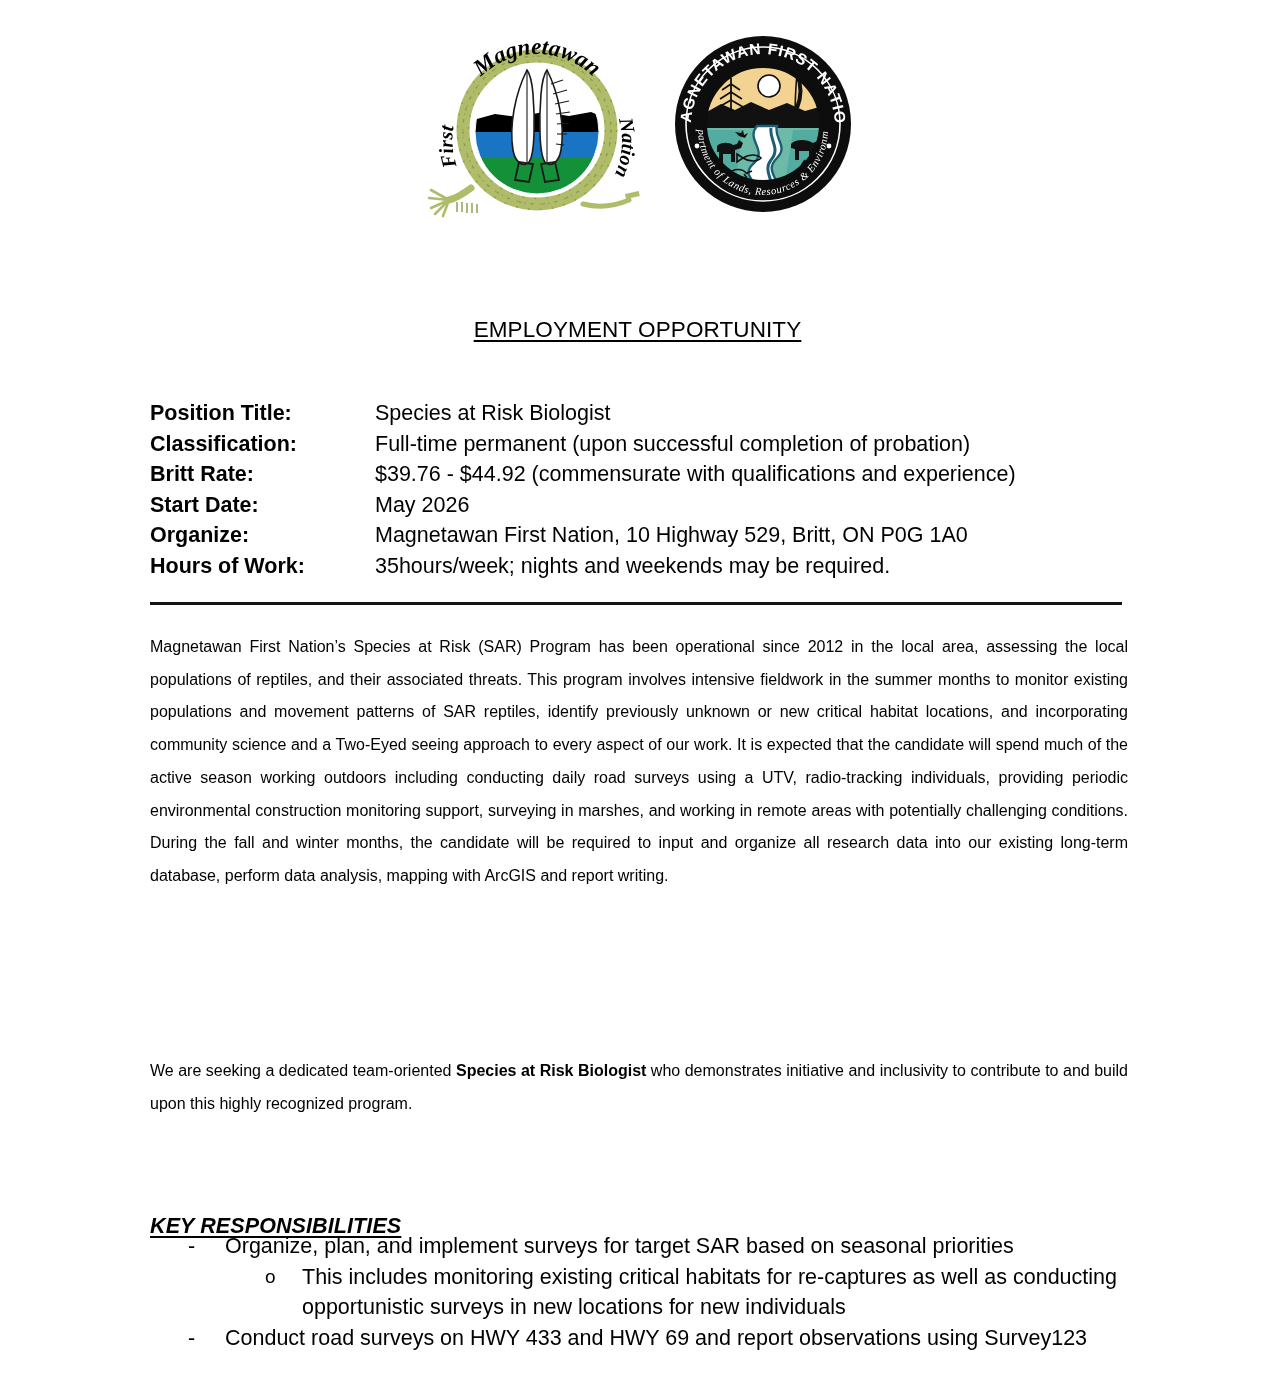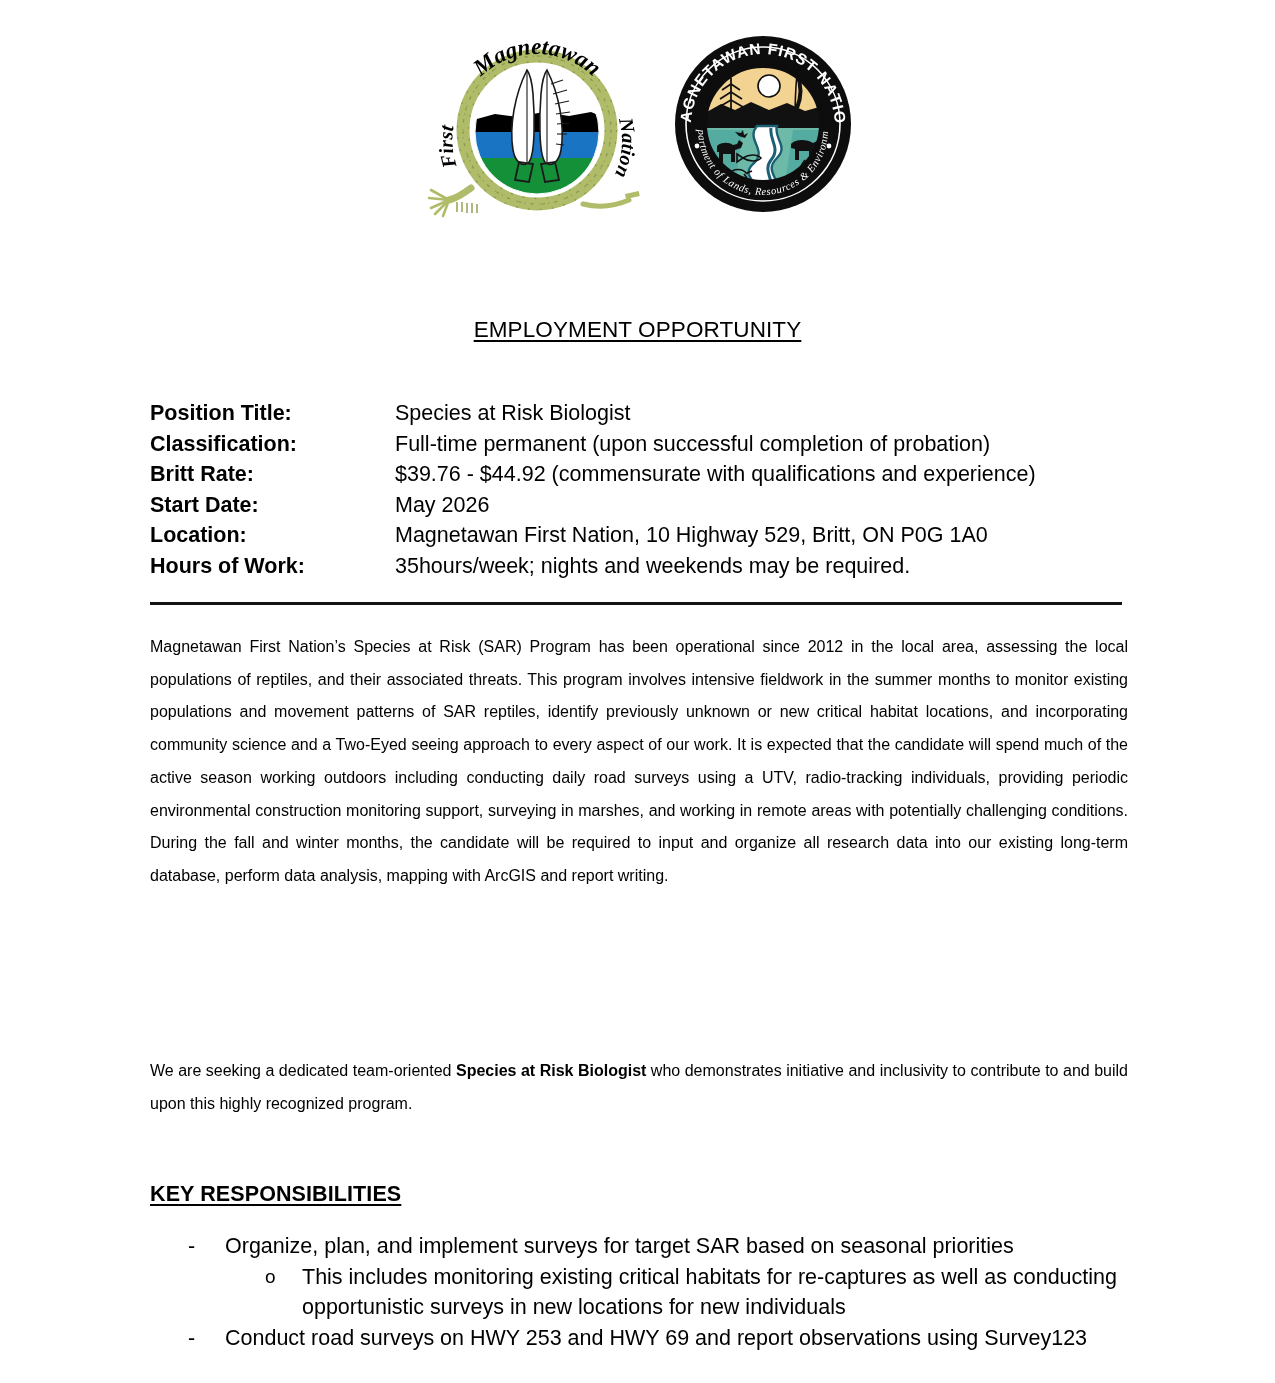--- a/index.html
+++ b/index.html
@@ -63,21 +63,20 @@
     top: 398px;
     width: 980px;
   }
   .detail-row {
     display: flex;
     align-items: baseline;
     height: 30.5px;
     font-size: 21.5px;
     line-height: 30.5px;
     white-space: nowrap;
-    gap: 20px;
   }
   .detail-label {
     width: 225px;
     flex: 0 0 225px;
     font-weight: bold;
   }
   .detail-value {
     flex: 1 1 auto;
     font-weight: normal;
   }
@@ -106,24 +105,25 @@
     margin: 0;
   }
   #para-intro-wrap { top: 631px; }
   #para-seeking-wrap { top: 1043px; margin-top: 12px; }
   .para b { font-weight: bold; }
 
   
   .section-heading {
     position: absolute;
     left: 150px;
-    top: 1182px;
+    top: 1214px;
     font-size: 21.5px;
     font-weight: bold;
     letter-spacing: 0.1px;
+    font-style: italic;
   }
   .section-heading span {
     text-decoration: underline;
     text-underline-offset: 3px;
   }
 
   
   .resp-list {
     position: absolute;
     left: 150px;
@@ -355,21 +355,21 @@
     </div>
     <div class="detail-row">
       <div class="detail-label">Britt Rate:</div>
       <div class="detail-value">$39.76 - $44.92 (commensurate with qualifications and experience)</div>
     </div>
     <div class="detail-row">
       <div class="detail-label">Start Date:</div>
       <div class="detail-value">May 2026</div>
     </div>
     <div class="detail-row">
-      <div class="detail-label">Location:</div>
+      <div class="detail-label">Organize:</div>
       <div class="detail-value">Magnetawan First Nation, 10 Highway 529, Britt, ON P0G 1A0</div>
     </div>
     <div class="detail-row">
       <div class="detail-label">Hours of Work:</div>
       <div class="detail-value">35hours/week; nights and weekends may be required.</div>
     </div>
   </div>
 
   <div class="divider"></div>
 
@@ -392,18 +392,18 @@
       <span class="li-text">Organize, plan, and implement surveys for target SAR based on seasonal priorities</span>
     </div>
 
     <div class="li-2">
       <span class="mark">o</span>
       <span class="li-text">This includes monitoring existing critical habitats for re-captures as well as conducting opportunistic surveys in new locations for new individuals</span>
     </div>
 
     <div class="li-1">
       <span class="mark">-</span>
-      <span class="li-text">Conduct road surveys on HWY 253 and HWY 69 and report observations using Survey123</span>
+      <span class="li-text">Conduct road surveys on HWY 433 and HWY 69 and report observations using Survey123</span>
     </div>
 
   </div>
 
 </div>
 
 </body></html>

